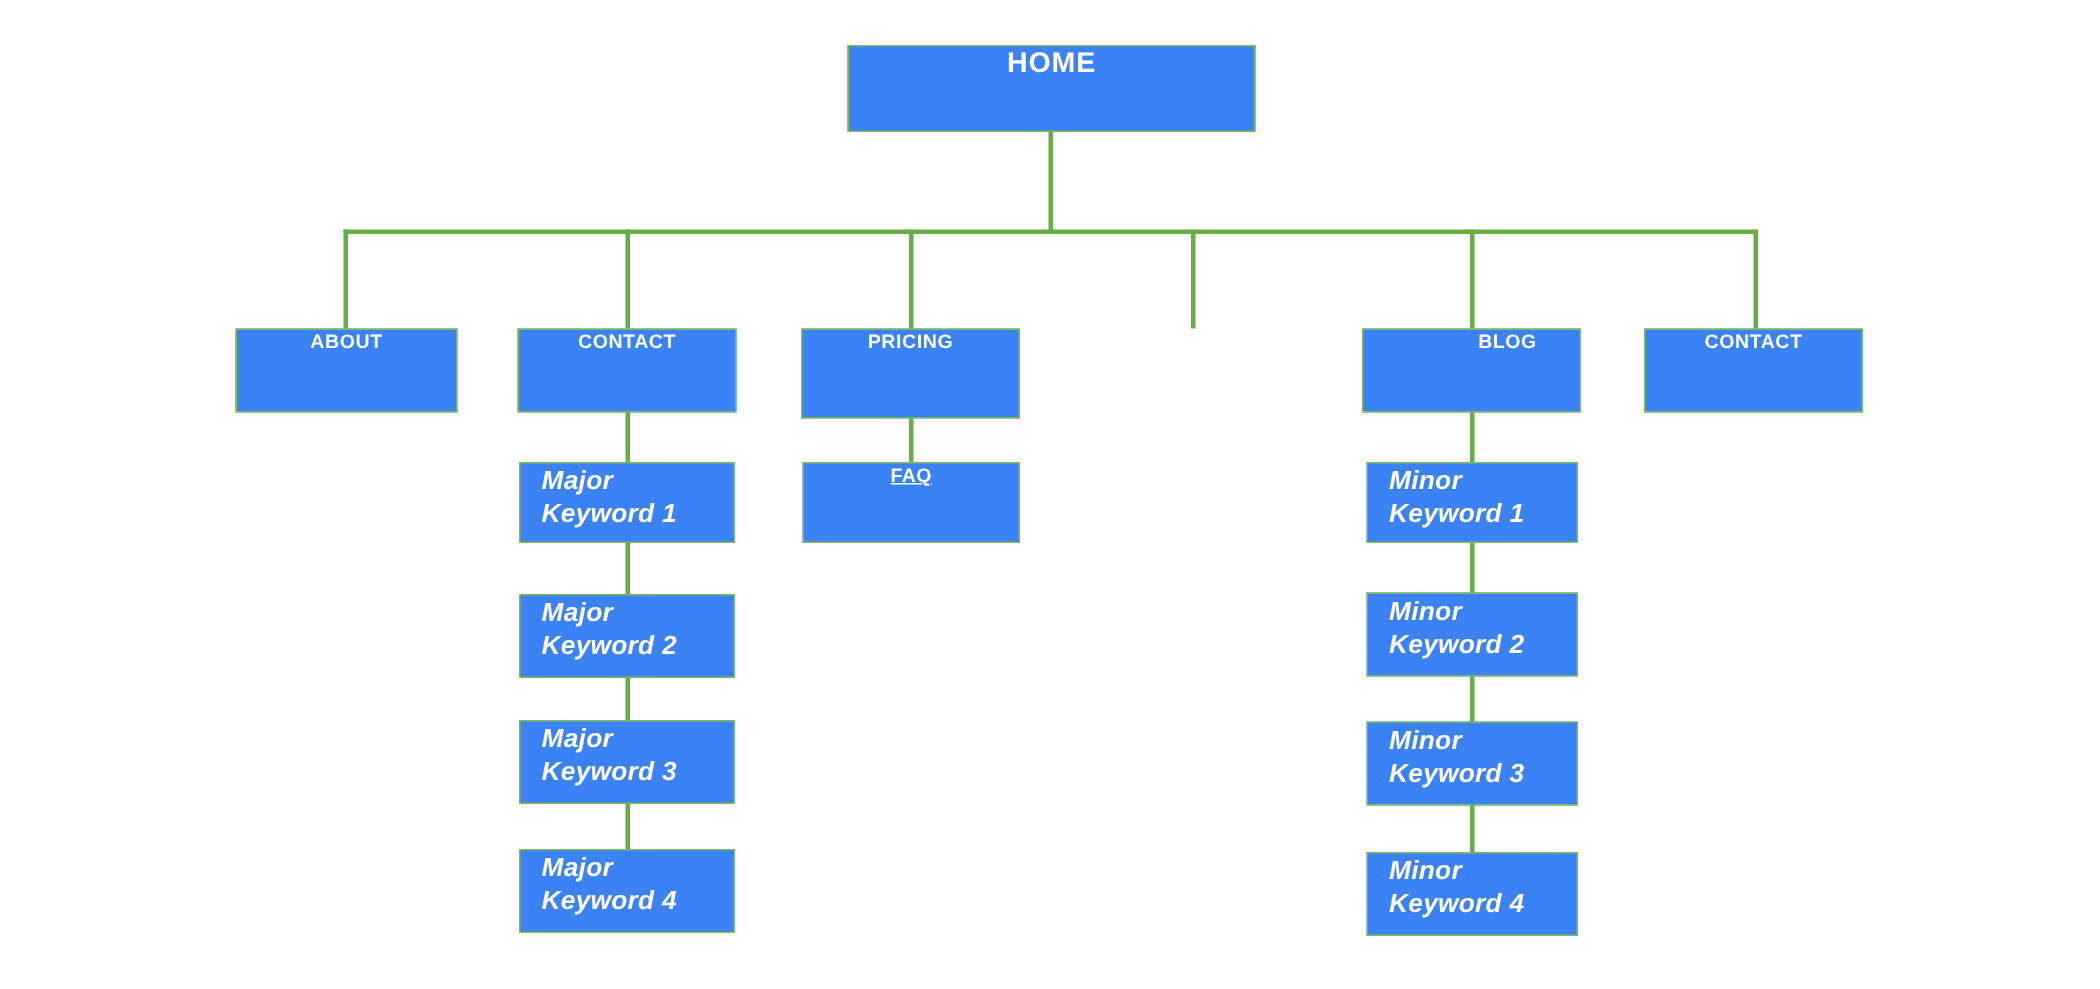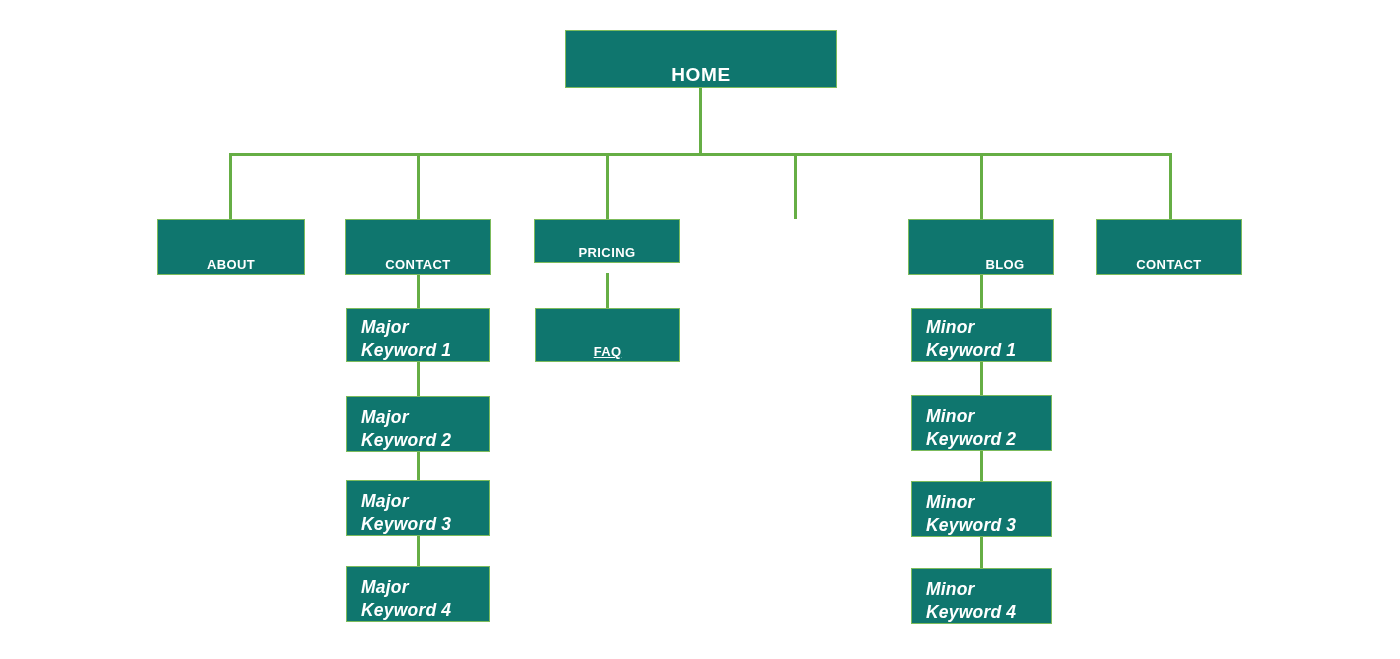--- a/index.html
+++ b/index.html
@@ -16,25 +16,25 @@
     position: relative;
     width: 1400px;
     height: 659px;
     background: #ffffff;
     overflow: hidden;
   }
   
   .node {
     position: absolute;
     box-sizing: border-box;
-    background: #0f766e;
+    background: #3b82f6;
     border: 1.5px solid #7cbb5c;
     color: #ffffff;
     display: flex;
-    align-items: flex-end;
+    align-items: flex-start;
     z-index: 2;
   }
   .node.center {
     justify-content: center;
     text-align: center;
   }
   .node.leftalign {
     justify-content: flex-start;
     text-align: left;
   }
@@ -113,21 +113,21 @@
   </div>
 
   <div class="node center lvl-main" style="left:157px; top:219px; width:148px; height:56px;">
     <span class="node-label">ABOUT</span>
   </div>
 
   <div class="node center lvl-main" style="left:345px; top:219px; width:146px; height:56px;">
     <span class="node-label">CONTACT</span>
   </div>
 
-  <div class="node center lvl-main" style="left:534px; top:219px; width:146px; height:44px;">
+  <div class="node center lvl-main" style="left:534px; top:219px; width:146px; height:60px;">
     <span class="node-label">PRICING</span>
   </div>
 
 
   <div class="node center lvl-main" style="left:908px; top:219px; width:146px; height:56px;padding-left:48px;">
     <span class="node-label">BLOG</span>
   </div>
 
   <div class="node center lvl-main" style="left:1096px; top:219px; width:146px; height:56px;">
     <span class="node-label">CONTACT</span>

